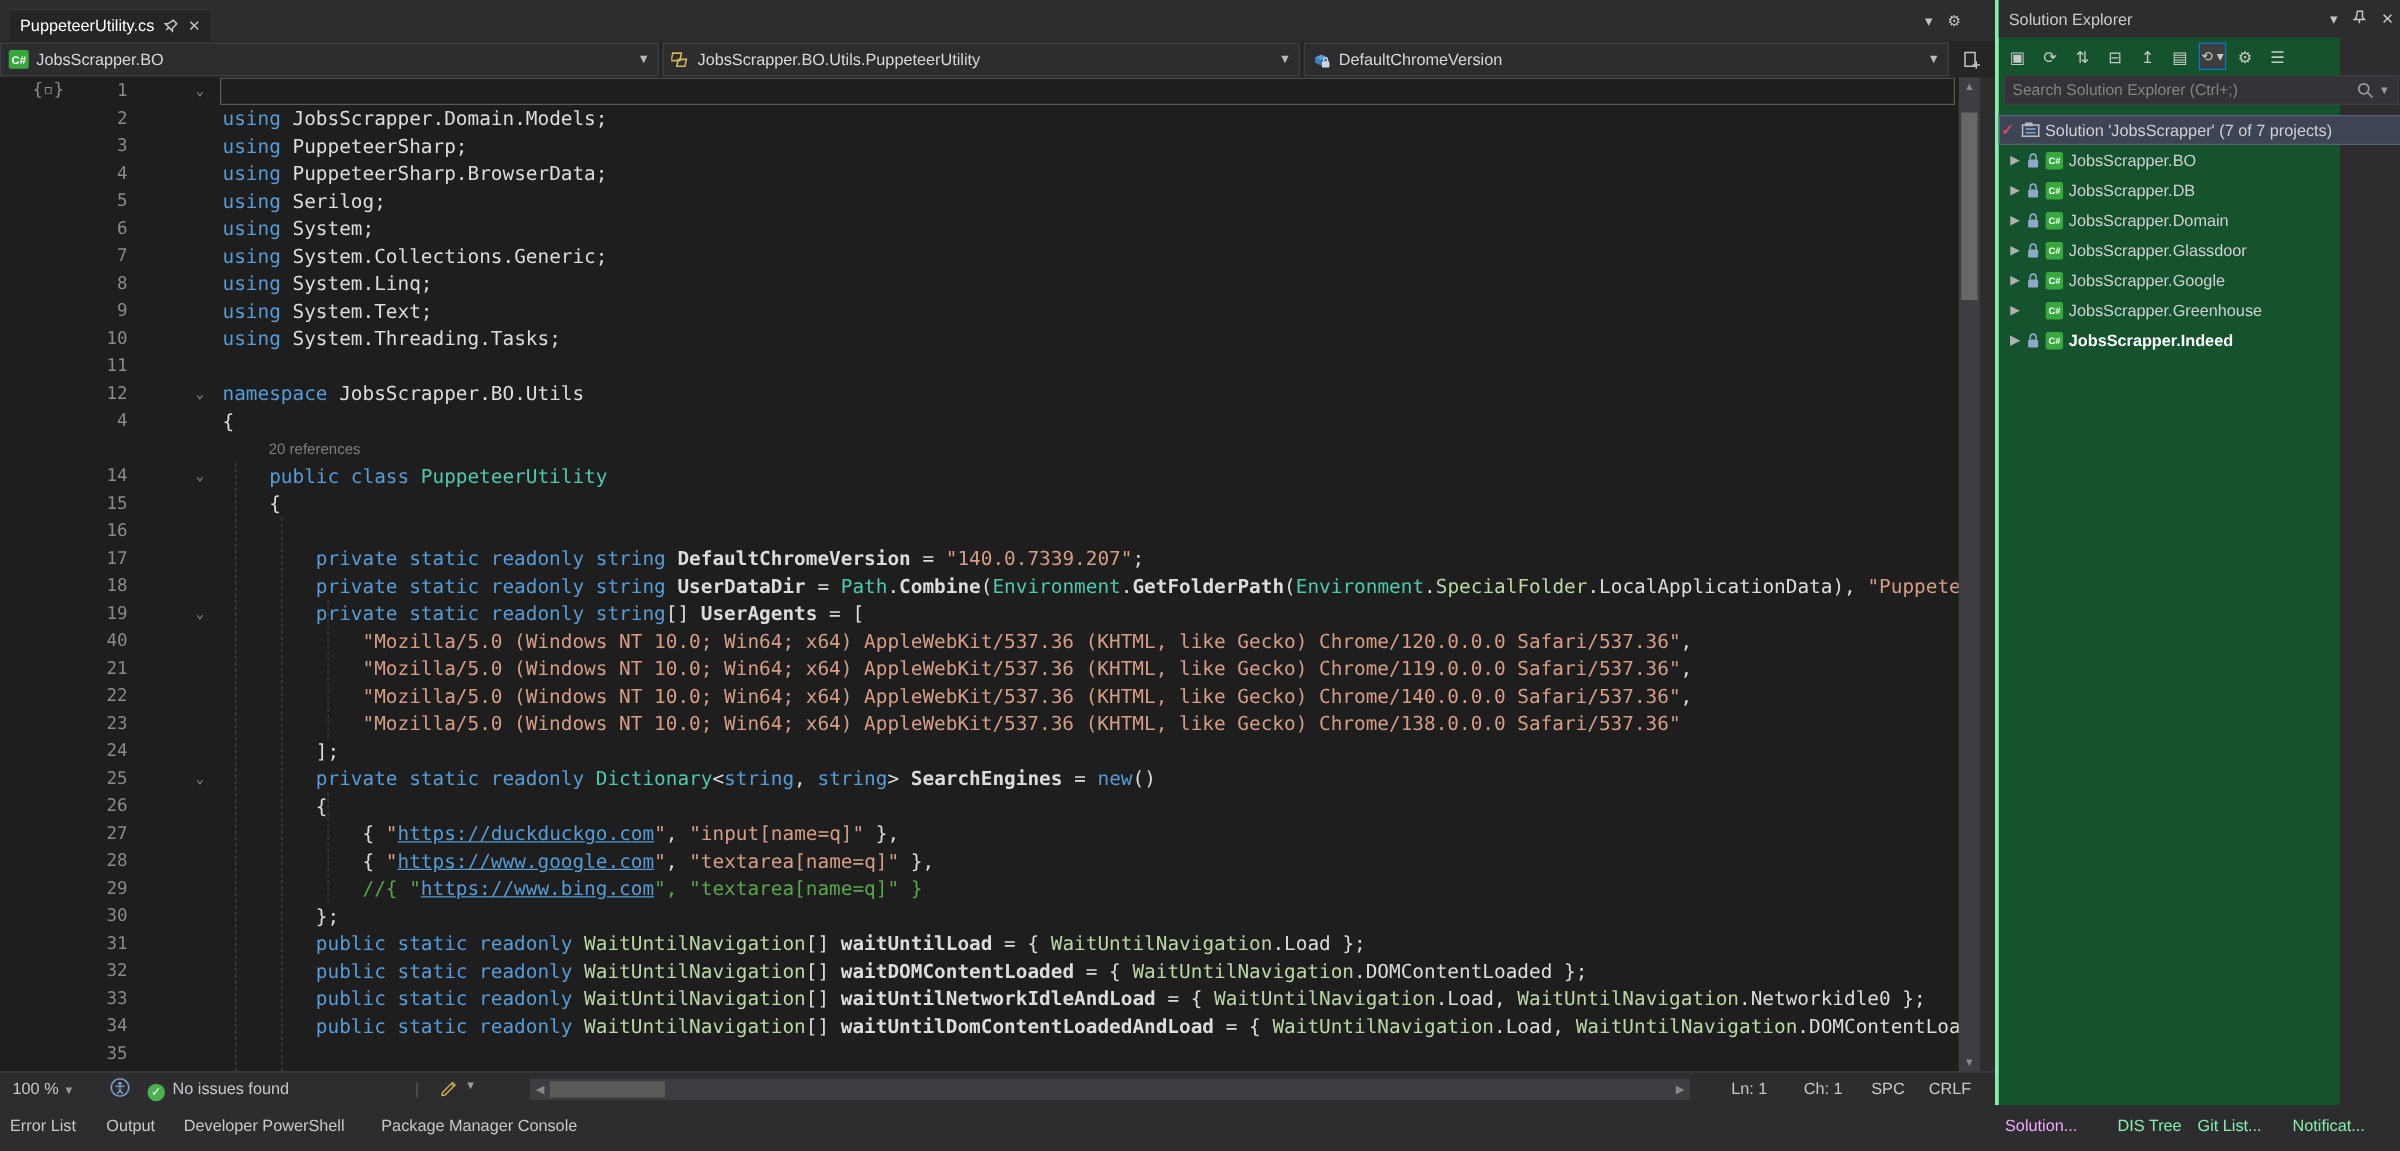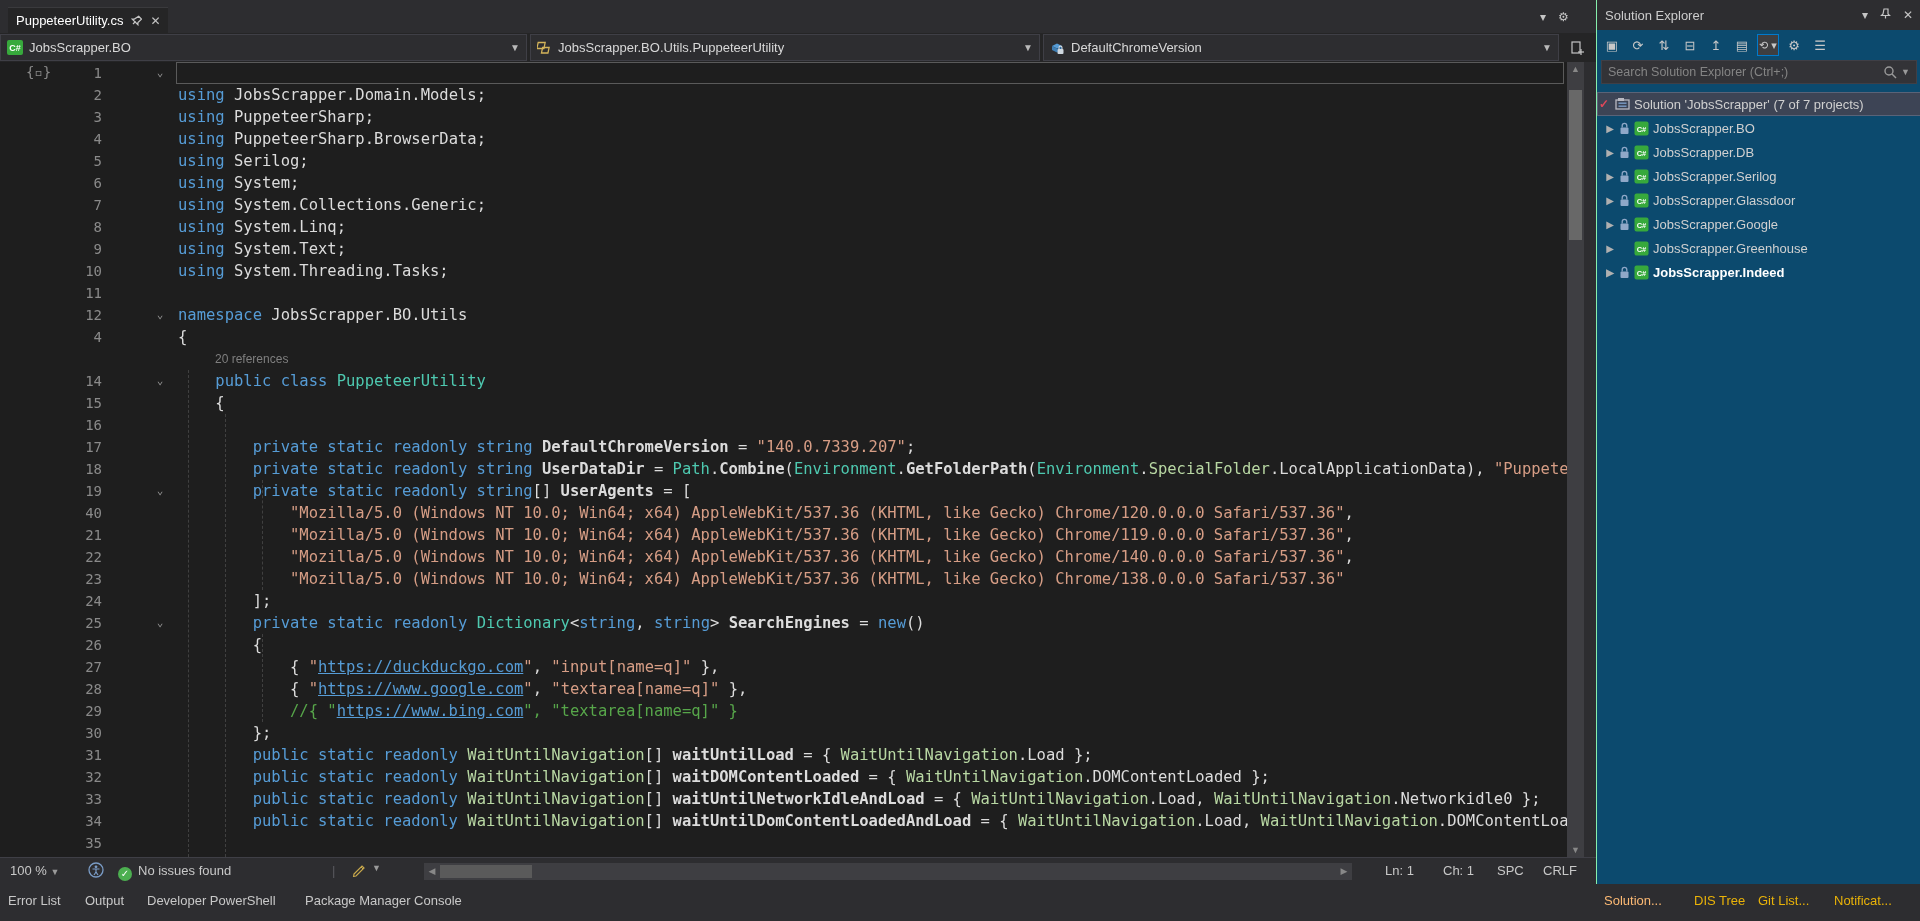--- a/index.html
+++ b/index.html
@@ -50,25 +50,25 @@
   #hscroll .arrow { position:absolute; top:0; width:16px; height:17px; color:#888; font-size:9px;
                     text-align:center; line-height:17px; }
   #hthumb { position:absolute; left:16px; top:2px; width:92px; height:13px; background:#5a5a5a; }
   .health-dot { display:inline-flex; width:14px; height:14px; border-radius:50%; background:#4CAF50;
                 color:#fff; font-size:10px; align-items:center; justify-content:center; margin-right:6px;
                 vertical-align:-2px; }
 
   
   #bottom-bar { left:0; top:884px; width:1920px; height:37px; background:#2d2d30; }
   .btab { position:absolute; top:9px; font-size:13px; color:#c8c8c8; cursor:pointer; white-space:nowrap; }
-  .btab.active { color:#fdba74; }
-  .btab.dim { color:#eab308; }
-
-  
-  #sol-exp { left:1596px; top:0; width:324px; height:884px; background:#0c4a6e; border-left:1px solid #86efac; }
+  .btab.active { color:#f0abfc; }
+  .btab.dim { color:#86efac; }
+
+  
+  #sol-exp { left:1596px; top:0; width:276px; height:884px; background:#14532d; border-left:3px solid #86efac; }
   #se-title { position:absolute; left:0; top:0; width:324px; height:30px; background:#2d2d30;
               color:#cccccc; font-size:13px; display:flex; align-items:center; padding:0 8px; }
   #se-title .wicons { margin-left:auto; display:flex; gap:12px; color:#c5c5c5; font-size:12px; }
   #se-toolbar { position:absolute; left:4px; top:32px; width:316px; height:26px; display:flex;
                 align-items:center; gap:4px; color:#c8c8c8; }
   .tbicon { min-width:22px; height:22px; display:flex; align-items:center; justify-content:center;
             font-size:13px; cursor:pointer; border:1px solid transparent; }
   .tbicon.sel { background:#3e3e40; border:1px solid #007acc; }
   #se-search { position:absolute; left:4px; top:60px; width:316px; height:24px; background:#333337;
                border:1px solid #3f3f46; display:flex; align-items:center; padding:0 6px; }
@@ -349,21 +349,21 @@
               <rect x="1.5" y="5.5" width="8" height="6.5" rx="1" fill="#8fa8c8"></rect>
               <path d="M3.2 5.5 V3.6 a2.3 2.3 0 0 1 4.6 0 V5.5" fill="none" stroke="#8fa8c8" stroke-width="1.3"></path>
             </svg>
           </span>
           <span>
             <svg width="15" height="15" viewBox="0 0 15 15" style="margin:0 4px 0 2px;">
               <rect x="0.5" y="0.5" width="14" height="14" rx="2" fill="#37A93C"></rect>
               <text x="7.5" y="10.5" font-size="7.5" font-weight="bold" fill="#fff" text-anchor="middle" font-family="Liberation Sans, sans-serif">C#</text>
             </svg>
           </span>
-          <span>JobsScrapper.Serilog</span>
+          <span>JobsScrapper.Domain</span>
         </div>
         <div class="trow" style="top: 96px;">
           <span class="sp" style="width:6px"></span>
           <span class="chev">▶</span>
           <span>
             <svg class="lockpad" viewBox="0 0 11 13">
               <rect x="1.5" y="5.5" width="8" height="6.5" rx="1" fill="#8fa8c8"></rect>
               <path d="M3.2 5.5 V3.6 a2.3 2.3 0 0 1 4.6 0 V5.5" fill="none" stroke="#8fa8c8" stroke-width="1.3"></path>
             </svg>
           </span>

